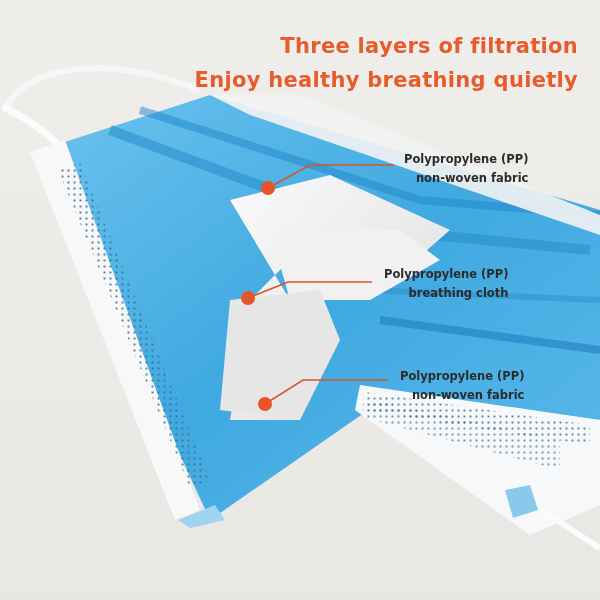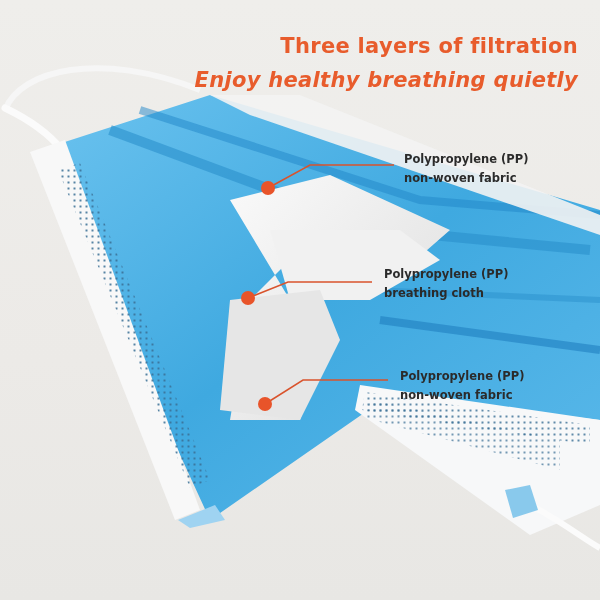--- a/index.html
+++ b/index.html
@@ -1,22 +1,22 @@
 <!DOCTYPE html>
 <html><head>
 <meta charset="utf-8">
 <style>
   html, body { margin: 0; padding: 0; }
   body { width: 600px; height: 600px; overflow: hidden; background: #ecebe8; font-family: "Liberation Sans", sans-serif; }
   .stage { position: relative; width: 600px; height: 600px; background: linear-gradient(180deg, #efeeeb 0%, #eceae7 60%, #e8e7e4 100%); overflow: hidden; }
   svg.art { position: absolute; left: 0; top: 0; width: 600px; height: 600px; }
   .headline { position: absolute; right: 22px; font-weight: 900; color: #e85c2c; font-size: 21px; letter-spacing: 0.3px; white-space: nowrap; font-family: "DejaVu Sans", sans-serif; }
   .h1 { top: 34px; }
-  .h2 { top: 68px; font-style: italic; }
-  .label { position: absolute; font-weight: 700; font-size: 11.5px; color: #2b2b2b; text-align: left; line-height: 19px; white-space: nowrap; font-family: "DejaVu Sans", sans-serif; }
+  .h2 { top: 68px; }
+  .label { position: absolute; font-weight: 700; font-size: 11.5px; color: #2b2b2b; text-align: right; line-height: 19px; white-space: nowrap; font-family: "DejaVu Sans", sans-serif; }
   .l1 { left: 404px; top: 150px; }
   .l2 { left: 384px; top: 265px; }
   .l3 { left: 400px; top: 367px; }
   .dot { position: absolute; width: 14px; height: 14px; border-radius: 50%; background: #e8542a; }
 </style>
 </head>
 <body>
 
 <div class="stage">
   <svg class="art" viewBox="0 0 600 600">

